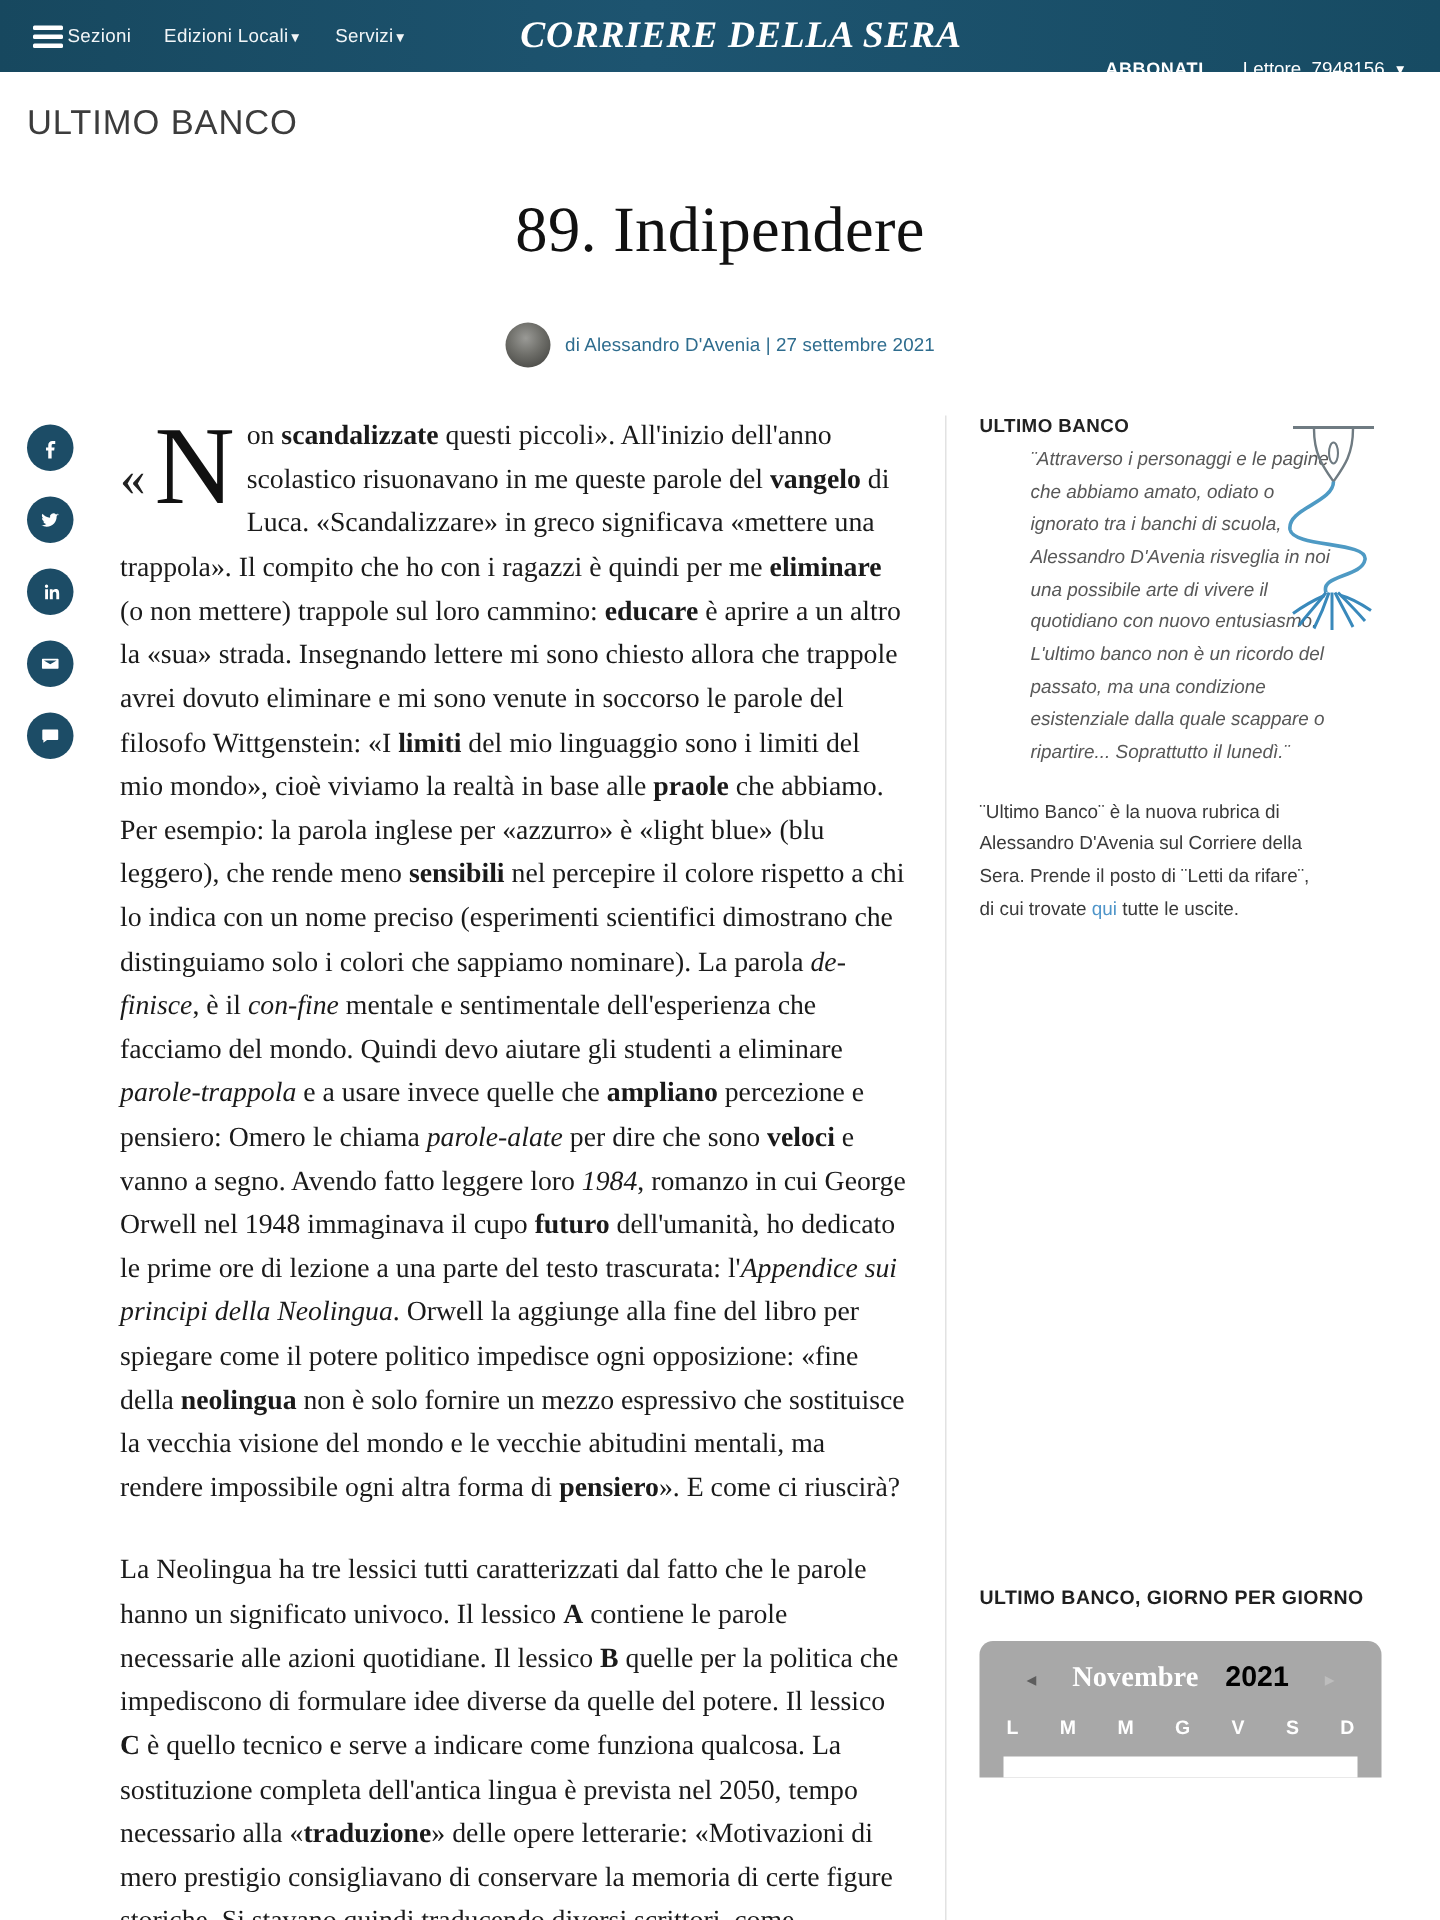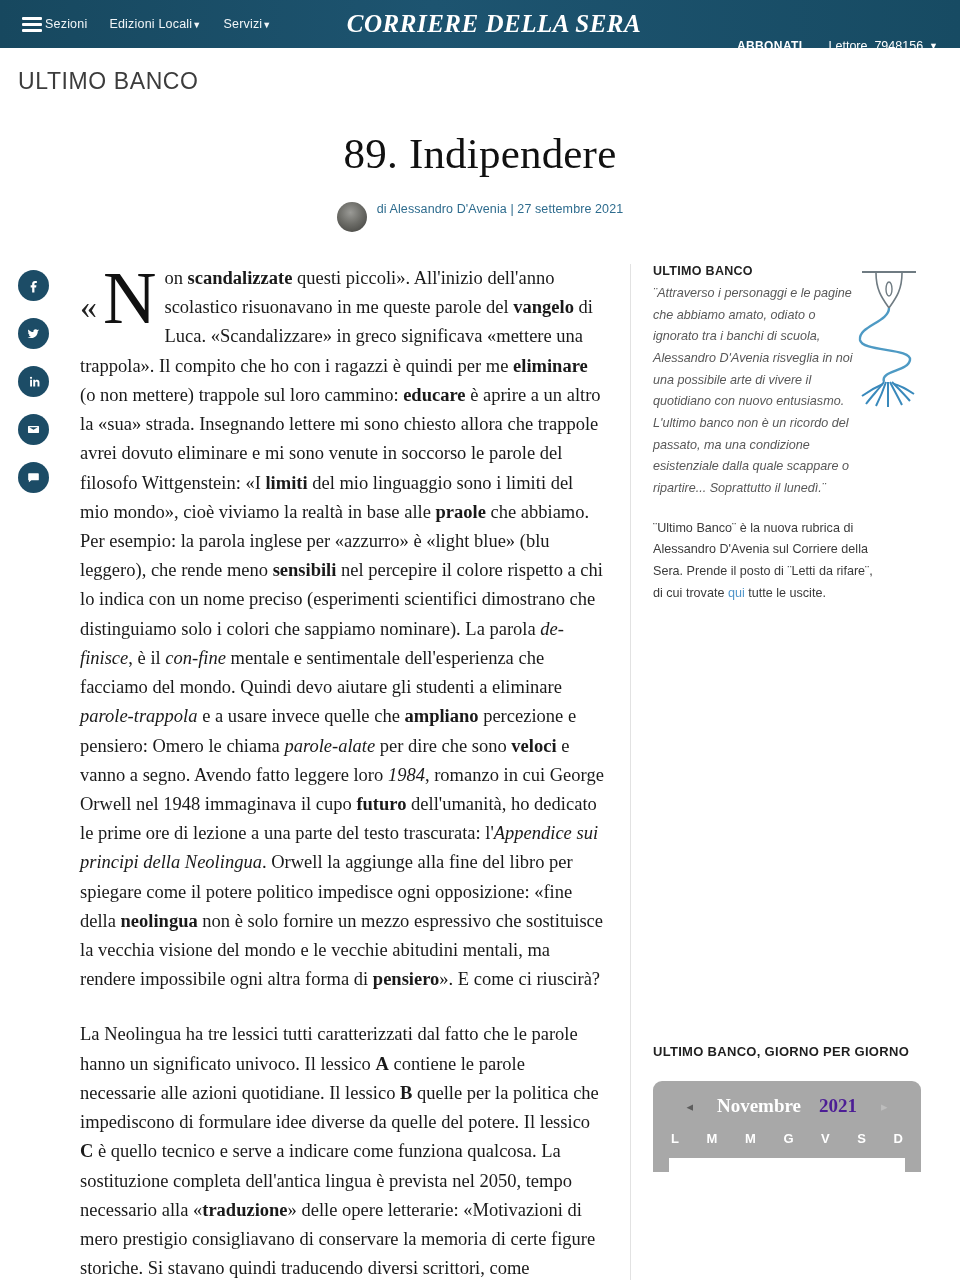--- a/index.html
+++ b/index.html
@@ -64,22 +64,22 @@
   }
 
   
   .headline {
     text-align: center;
     font-family: "Liberation Serif", serif;
     font-size: 43px; color: #111111; font-weight: normal;
     margin: 34px 0 0 0; letter-spacing: .2px;
   }
   .byline {
-    display: flex; align-items: flex-start; justify-content: center;
-    gap: 10px; margin-top: 24px;
+    display: flex; align-items: center; justify-content: center;
+    gap: 10px; margin-top: 37px;
   }
   .avatar {
     width: 30px; height: 30px; border-radius: 50%;
     background: radial-gradient(circle at 45% 35%, #9a9a96 0%, #6d6d68 45%, #3c3c39 100%);
     flex: none;
   }
   .byline-text { font-size: 12.5px; color: #2e6c8e; letter-spacing: .1px; }
 
   
   .layout { display: flex; padding: 0 18px; margin-top: 32px; }
@@ -118,21 +118,21 @@
   .sidebar {
     width: 312px; flex: none; border-left: 1px solid #e2e2e2;
     padding-left: 22px; position: relative;
   }
   .sb-title {
     font-size: 12.5px; font-weight: bold; color: #222;
     letter-spacing: .3px; margin-bottom: 5px;
   }
   .sb-quote {
     font-size: 12.6px; font-style: italic; line-height: 1.72;
-    color: #585858; width: 208px;
+    color: #585858; width: 208px; margin-left: 34px;
   }
   .sb-desc {
     font-size: 12.6px; line-height: 1.72; color: #3a3a3a;
     margin-top: 18px; width: 225px;
   }
   .sb-link { color: #4f95c9; cursor: pointer; }
   .nib {
     position: absolute; right: 14px; top: 0; width: 78px; height: 145px;
   }
 
@@ -149,22 +149,22 @@
     display: flex; align-items: center; justify-content: center;
     gap: 18px; color: #ffffff; padding: 3px 0 14px 0;
   }
   .cal-arrow { font-size: 13px; color: #5d5d5d; cursor: pointer; padding: 0 6px; }
   .cal-arrow.next { color: #bdbdbd; }
   .cal-month {
     font-family: "Liberation Serif", serif; font-weight: bold;
     font-size: 19px; color: #ffffff;
   }
   .cal-year {
-    font-family: Liberation Serif, serif; font-weight: bold;
-    font-size: 19px; color: #4c1d95;
+    font-family: Liberation Sans, sans-serif; font-weight: bold;
+    font-size: 19px; color: #000000;
   }
   .cal-days {
     display: flex; justify-content: space-between;
     color: #ffffff; font-size: 13px; font-weight: bold;
     padding: 0 2px 12px 2px;
   }
   .cal-body { background: #ffffff; height: 14px; }
 </style>
 </head>
 <body>

